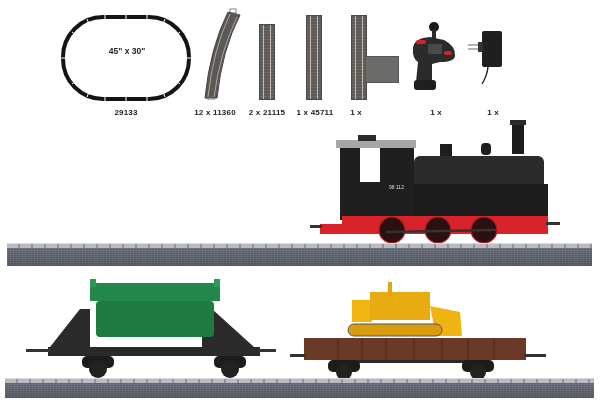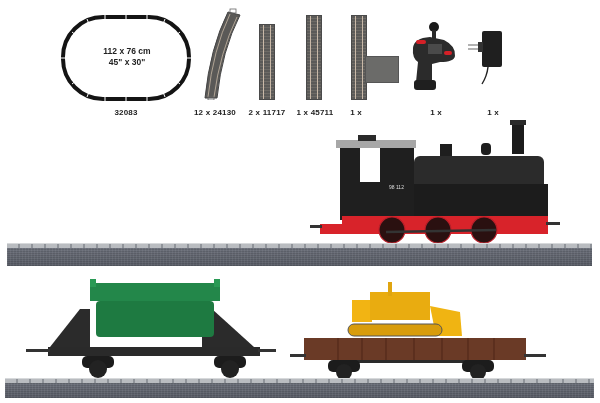--- a/index.html
+++ b/index.html
@@ -50,38 +50,37 @@
       <line x1="12" y1="70" x2="17" y2="66"></line>
         <line x1="120" y1="70" x2="115" y2="66"></line>
       <line x1="27" y1="5" x2="29" y2="10"></line>
         <line x1="105" y1="5" x2="103" y2="10"></line>
       <line x1="27" y1="83" x2="29" y2="78"></line>
         <line x1="105" y1="83" x2="103" y2="78"></line>
     </g>
   </svg>
 </div>
 <div class="oval-text">
-  <div>112 x 76 cm</div>
   <div>45" x 30"</div>
 </div>
-<div class="label" style="left:106px;top:108px;width:40px;">32083</div>
+<div class="label" style="left:106px;top:108px;width:40px;">29133</div>
 
 <div class="abs" style="left:200px;top:8px;width:45px;height:92px;">
   <svg width="45" height="92" viewBox="0 0 45 92">
     <path d="M28 4 Q10 40 5 90 L17 90 Q22 42 40 7 Z" fill="#5a5957" stroke="#444" stroke-width="1"></path>
     <path d="M30 6 Q13 42 8 89" fill="none" stroke="#c7b7a5" stroke-width="0.8"></path>
     <path d="M37 9 Q20 44 14 89" fill="none" stroke="#c7b7a5" stroke-width="0.8"></path>
     <rect x="30" y="1" width="6" height="4" fill="none" stroke="#666" stroke-width="0.8"></rect>
     <rect x="8" y="89" width="6" height="3" fill="none" stroke="#666" stroke-width="0.8"></rect>
   </svg>
 </div>
-<div class="label" style="left:190px;top:108px;width:50px;">12 x 24130</div>
+<div class="label" style="left:190px;top:108px;width:50px;">12 x 11360</div>
 
 <div class="track-piece" style="left:259px;top:24px;width:14px;height:74px;"></div>
-<div class="label" style="left:244px;top:108px;width:46px;">2 x 11717</div>
+<div class="label" style="left:244px;top:108px;width:46px;">2 x 21115</div>
 
 <div class="track-piece" style="left:306px;top:15px;width:14px;height:83px;"></div>
 <div class="label" style="left:292px;top:108px;width:46px;">1 x 45711</div>
 
 <div class="track-piece" style="left:351px;top:15px;width:14px;height:83px;"></div>
 <div class="abs" style="left:365px;top:56px;width:32px;height:25px;background:#6b6b69;border:1px solid #555;"></div>
 <div class="label" style="left:346px;top:108px;width:20px;">1 x</div>
 
 <div class="abs" style="left:410px;top:20px;width:50px;height:72px;">
   <svg width="50" height="72" viewBox="0 0 50 72">

